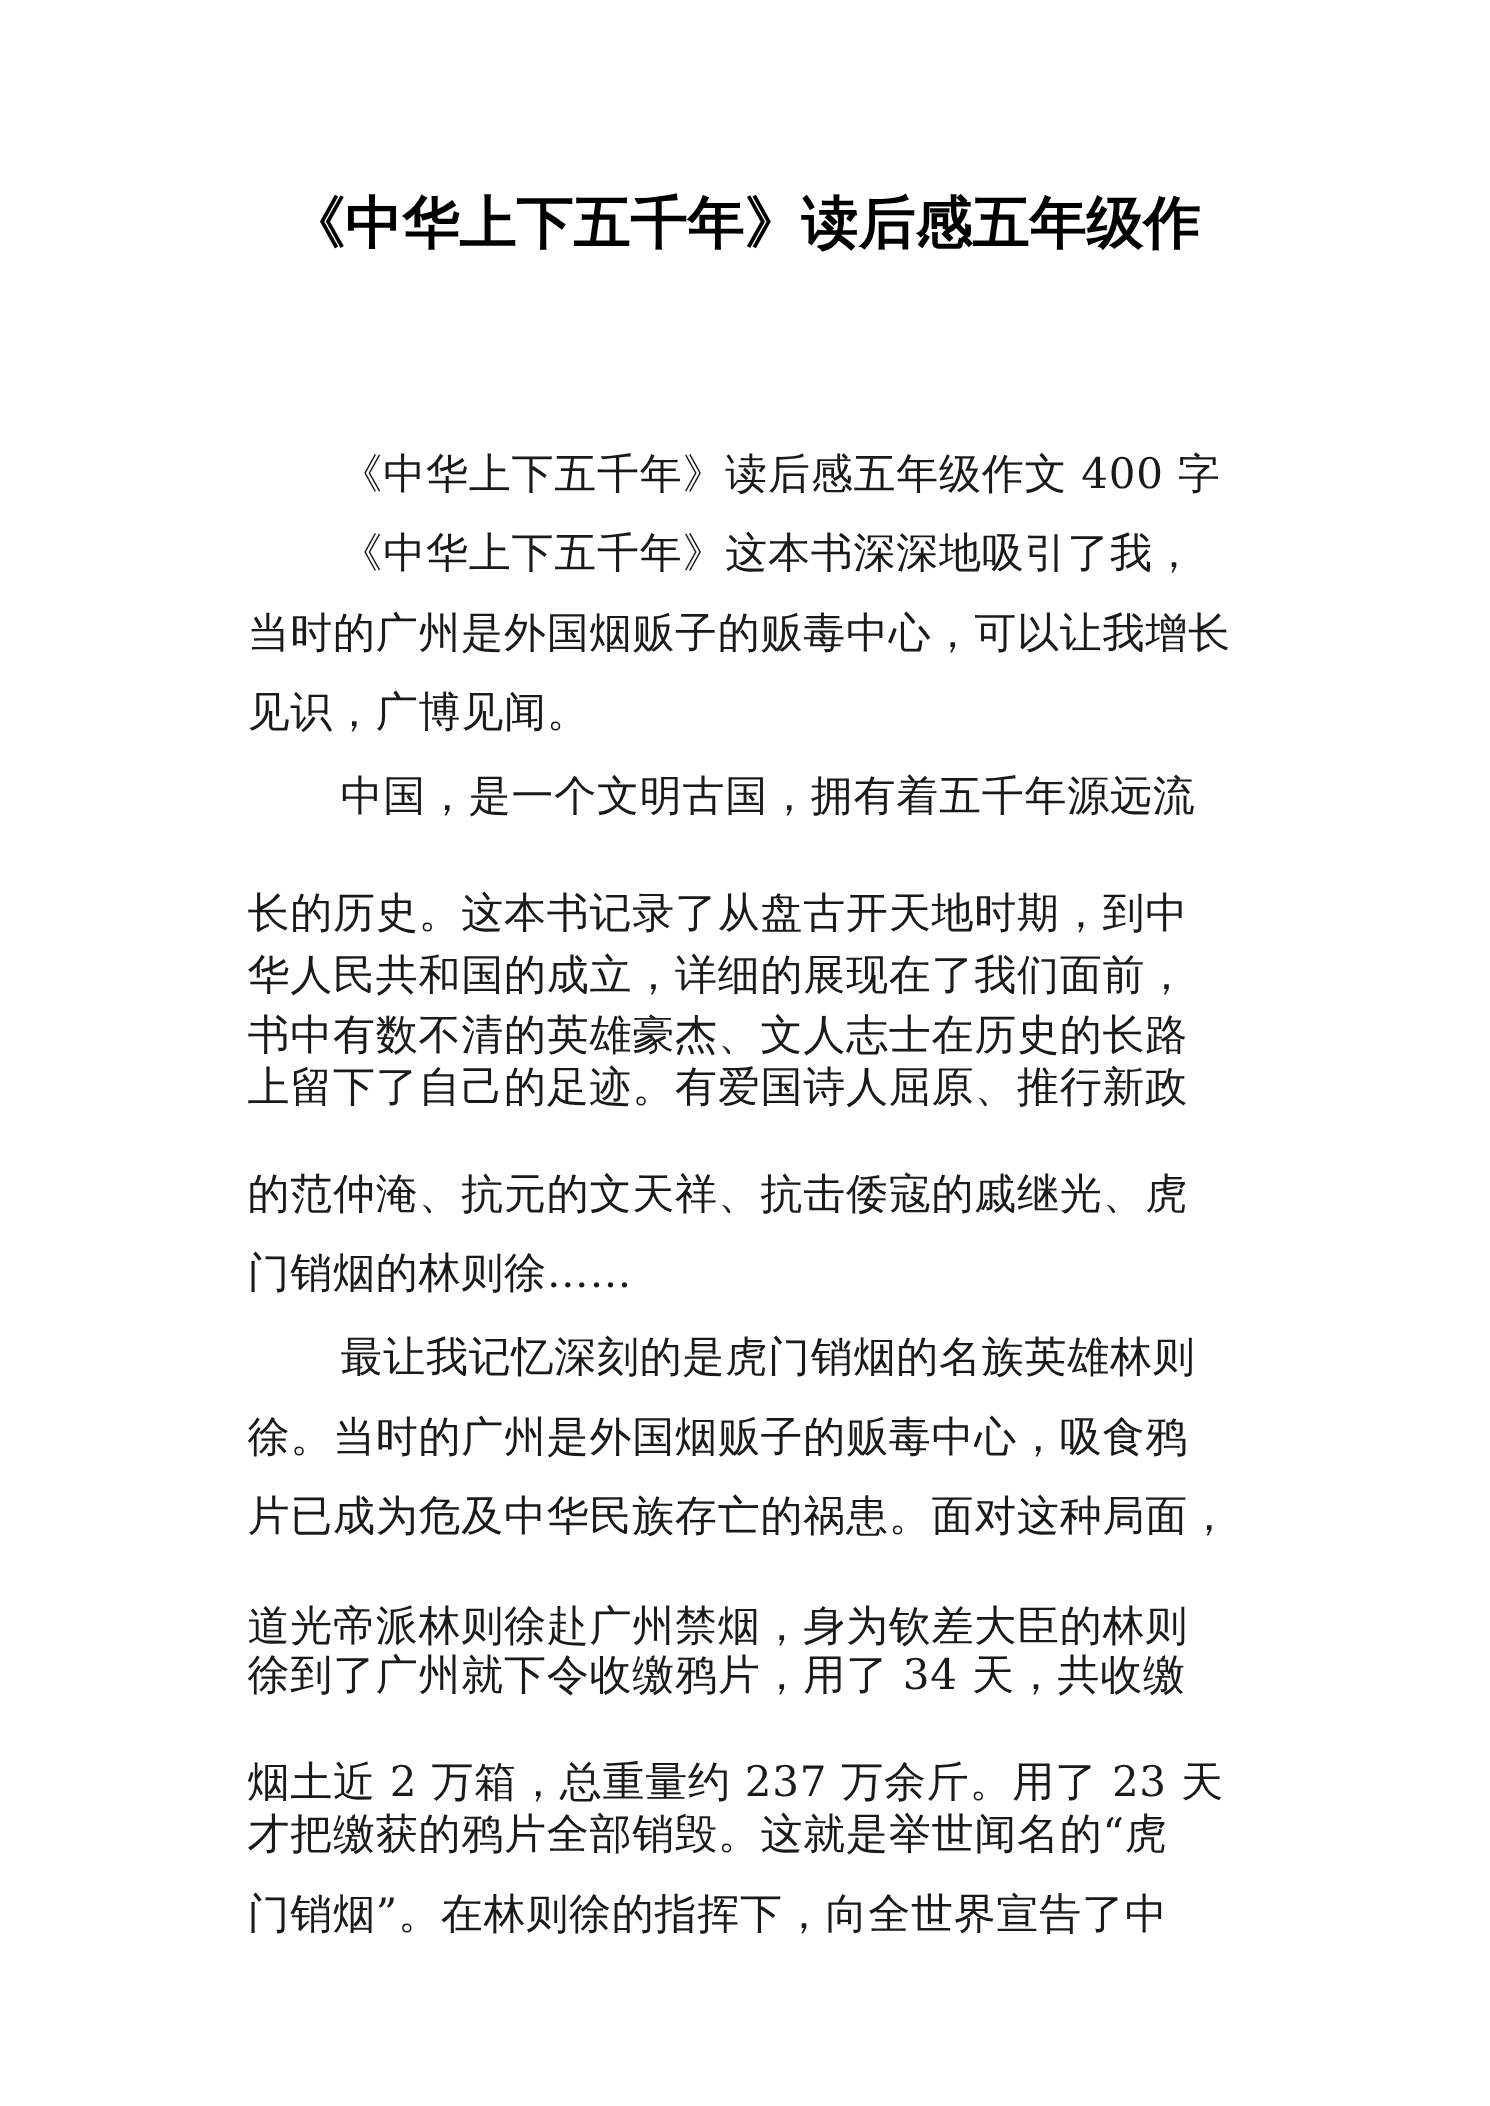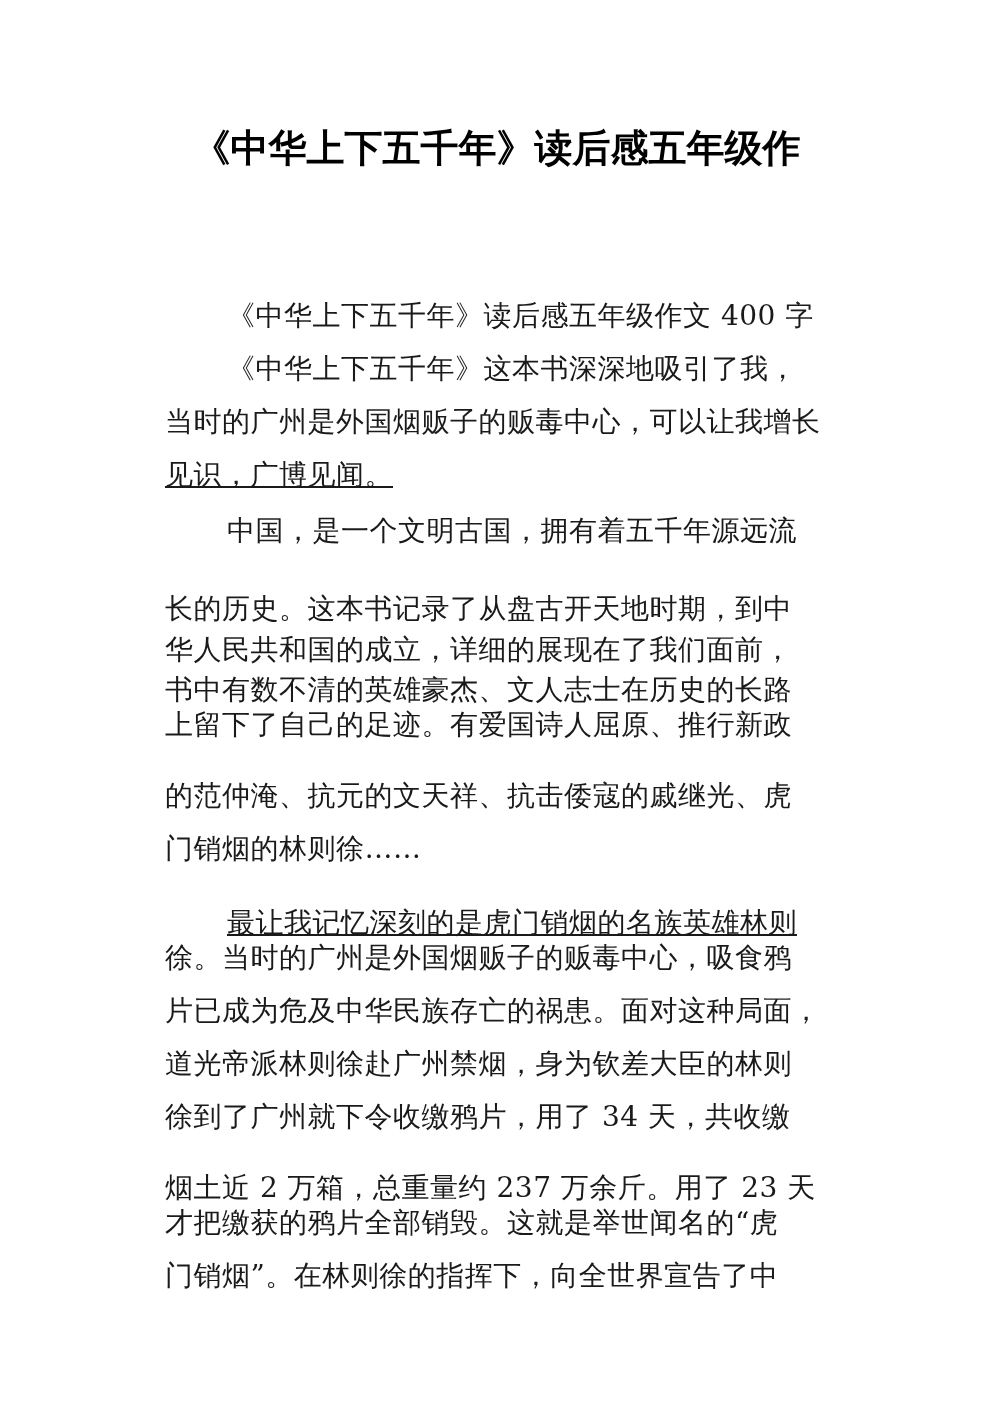--- a/index.html
+++ b/index.html
@@ -62,30 +62,30 @@
 
 <div class="page">
   <h1 class="title">
     <span class="tline">《中华上下五千年》读后感五年级作</span>
   </h1>
 
   <div class="body-text" id="body-text">
       <div class="line indent" style="top: 0px;">《中华上下五千年》读后感五年级作文 400 字</div>
       <div class="line indent" style="top: 53px;">《中华上下五千年》这本书深深地吸引了我，</div>
       <div class="line" style="top: 106px;">当时的广州是外国烟贩子的贩毒中心，可以让我增长</div>
-      <div class="line" style="top: 159px; text-decoration: underline;">见识，广博见闻。</div>
+      <div class="line" style="top: 159px;">见识，广博见闻。</div>
       <div class="line indent" style="top: 215px;">中国，是一个文明古国，拥有着五千年源远流</div>
       <div class="line" style="top: 268px; margin-top: 25px;">长的历史。这本书记录了从盘古开天地时期，到中</div>
       <div class="line" style="top: 334px;">华人民共和国的成立，详细的展现在了我们面前，</div>
       <div class="line" style="top: 374px;">书中有数不清的英雄豪杰、文人志士在历史的长路</div>
       <div class="line" style="top: 409px;">上留下了自己的足迹。有爱国诗人屈原、推行新政</div>
       <div class="line" style="top: 480px;">的范仲淹、抗元的文天祥、抗击倭寇的戚继光、虎</div>
       <div class="line" style="top: 533px;">门销烟的林则徐……</div>
-      <div class="line indent" style="top: 607px; text-decoration: underline;">最让我记忆深刻的是虎门销烟的名族英雄林则</div>
+      <div class="line indent" style="top: 589px;">最让我记忆深刻的是虎门销烟的名族英雄林则</div>
       <div class="line" style="top: 642px;">徐。当时的广州是外国烟贩子的贩毒中心，吸食鸦</div>
       <div class="line" style="top: 695px;">片已成为危及中华民族存亡的祸患。面对这种局面，</div>
-      <div class="line" style="top: 748px; text-align: center;">道光帝派林则徐赴广州禁烟，身为钦差大臣的林则</div>
+      <div class="line" style="top: 768px; text-align: center;">道光帝派林则徐赴广州禁烟，身为钦差大臣的林则</div>
       <div class="line" style="top: 801px;">徐到了广州就下令收缴鸦片，用了 34 天，共收缴</div>
       <div class="line" style="top: 872px;">烟土近 2 万箱，总重量约 237 万余斤。用了 23 天</div>
       <div class="line" style="top: 907px;">才把缴获的鸦片全部销毁。这就是举世闻名的“虎</div>
       <div class="line" style="top: 960px;">门销烟”。在林则徐的指挥下，向全世界宣告了中</div>
     </div>
 </div>
 
 </body></html>

